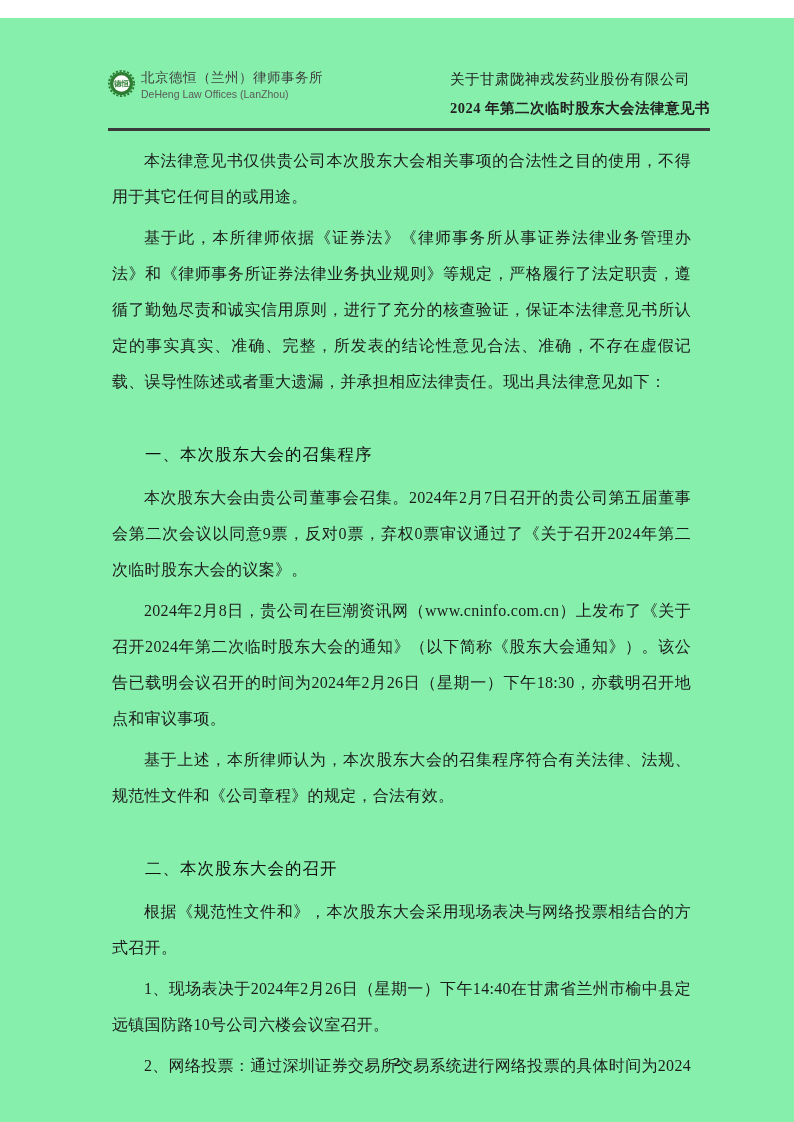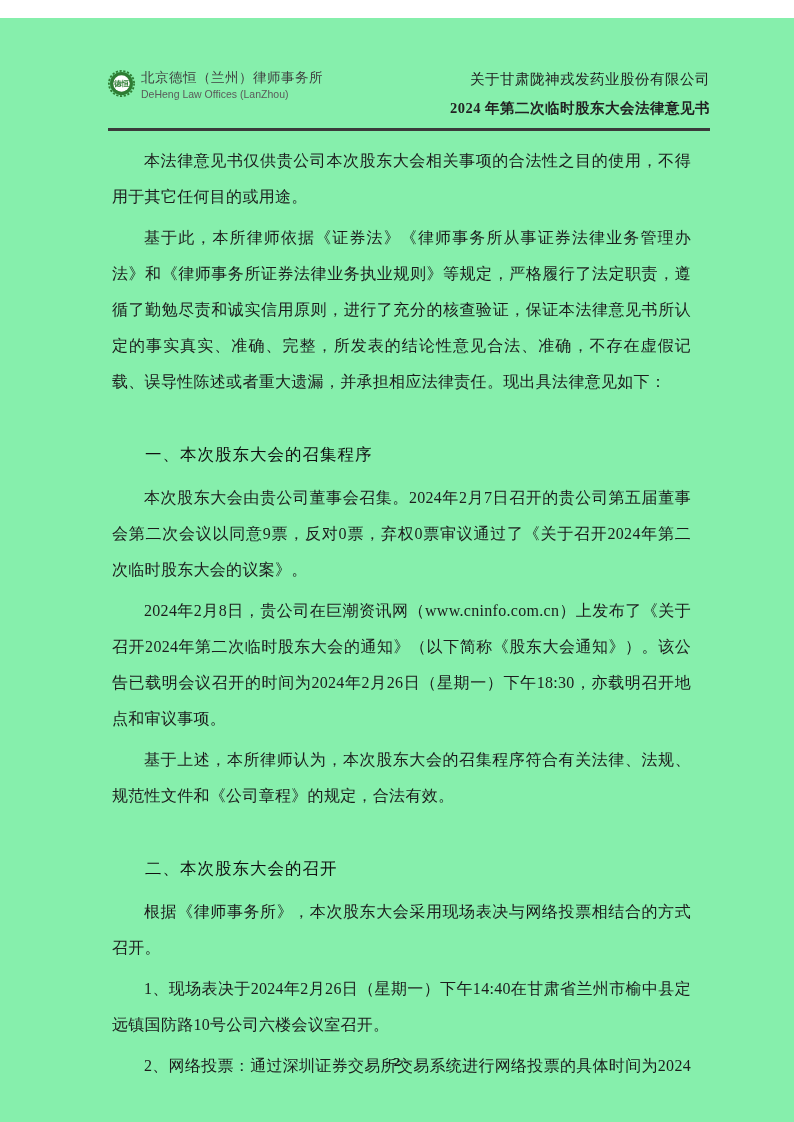--- a/index.html
+++ b/index.html
@@ -52,21 +52,21 @@
     color: #3f3f3f;
     letter-spacing: 0.5px;
   }
   .logo-en {
     font-family: "Liberation Sans", "DejaVu Sans", sans-serif;
     font-size: 10.5px;
     color: #5a5a5a;
     margin-top: 2px;
   }
   .header-right {
-    text-align: right;
+    text-align: left;
     line-height: 1.0;
     padding-top: 4px;
   }
   .doc-title-1 {
     font-size: 14.5px;
     color: #222222;
     letter-spacing: 0.5px;
   }
   .doc-title-2 {
     font-size: 14.5px;
@@ -144,21 +144,21 @@
     <div class="doc-body">
       <p>本法律意见书仅供贵公司本次股东大会相关事项的合法性之目的使用，不得用于其它任何目的或用途。</p>
       <p>基于此，本所律师依据《证券法》《律师事务所从事证券法律业务管理办法》和《律师事务所证券法律业务执业规则》等规定，严格履行了法定职责，遵循了勤勉尽责和诚实信用原则，进行了充分的核查验证，保证本法律意见书所认定的事实真实、准确、完整，所发表的结论性意见合法、准确，不存在虚假记载、误导性陈述或者重大遗漏，并承担相应法律责任。现出具法律意见如下：</p>
 
       <div class="sec-heading">一、本次股东大会的召集程序</div>
       <p>本次股东大会由贵公司董事会召集。2024年2月7日召开的贵公司第五届董事会第二次会议以同意9票，反对0票，弃权0票审议通过了《关于召开2024年第二次临时股东大会的议案》。</p>
       <p>2024年2月8日，贵公司在巨潮资讯网（www.cninfo.com.cn）上发布了《关于召开2024年第二次临时股东大会的通知》（以下简称《股东大会通知》）。该公告已载明会议召开的时间为2024年2月26日（星期一）下午18:30，亦载明召开地点和审议事项。</p>
       <p>基于上述，本所律师认为，本次股东大会的召集程序符合有关法律、法规、规范性文件和《公司章程》的规定，合法有效。</p>
 
       <div class="sec-heading">二、本次股东大会的召开</div>
-      <p>根据《律师事务所》，本次股东大会采用现场表决与网络投票相结合的方式召开。</p>
+      <p>根据《规范性文件和》，本次股东大会采用现场表决与网络投票相结合的方式召开。</p>
       <p>1、现场表决于2024年2月26日（星期一）下午14:40在甘肃省兰州市榆中县定远镇国防路10号公司六楼会议室召开。</p>
       <p class="fill-line">2、网络投票：通过深圳证券交易所交易系统进行网络投票的具体时间为2024</p>
     </div>
 
   </div>
 
   <div class="page-footer">- 2 -</div>
 </div>
 
 </body></html>

